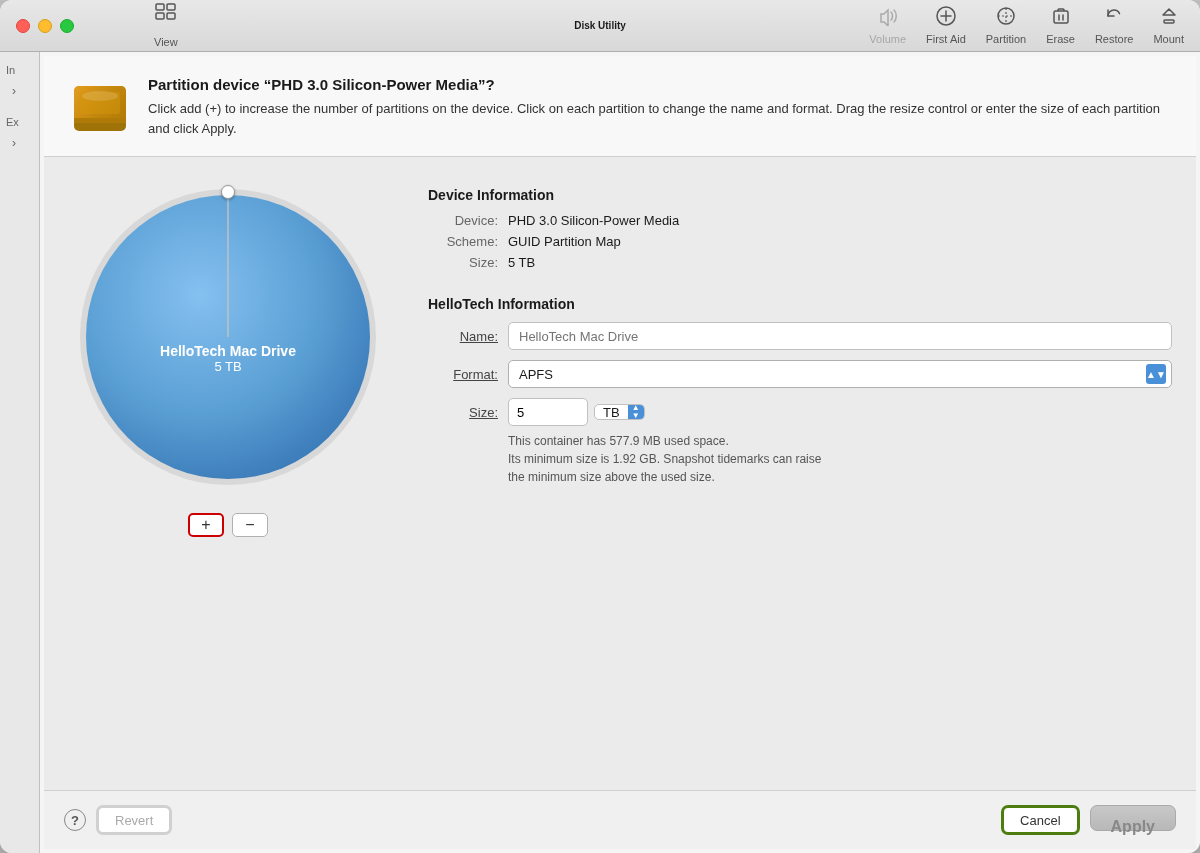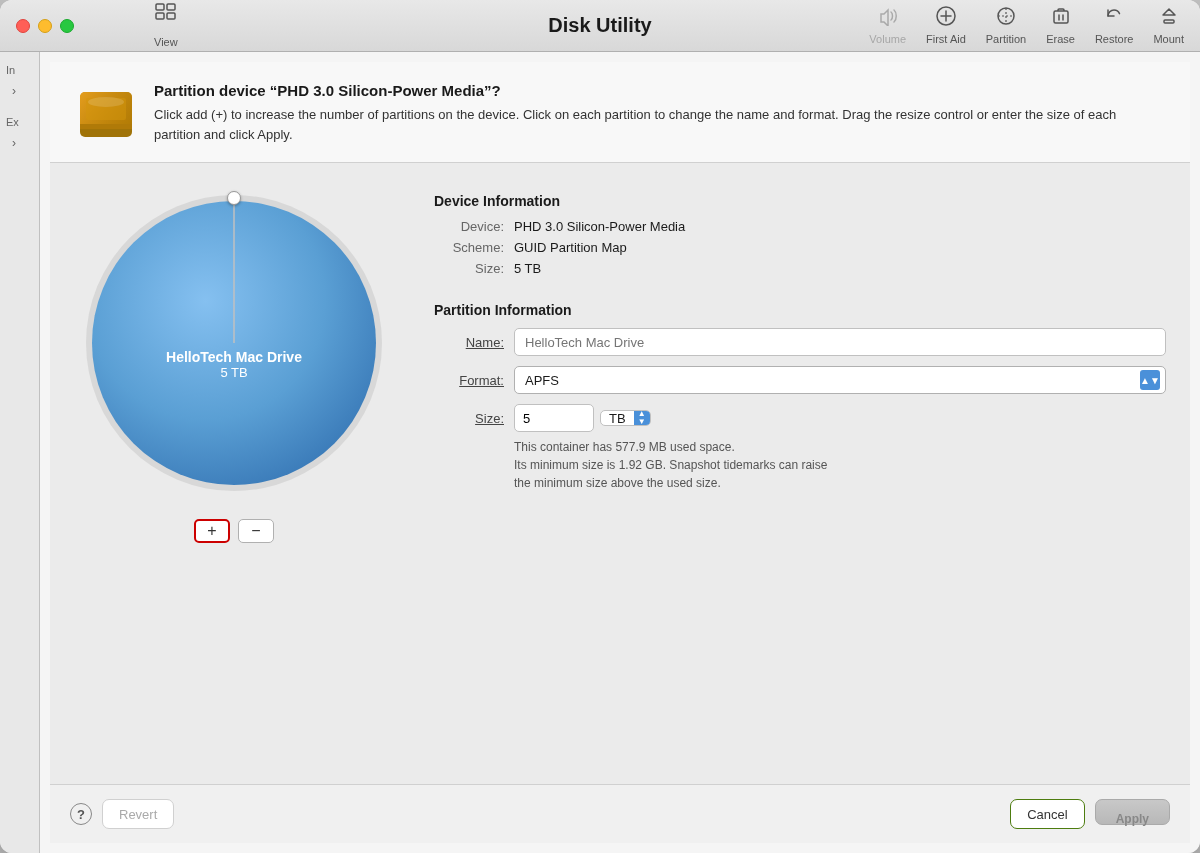--- a/index.html
+++ b/index.html
@@ -50,21 +50,21 @@
 
     .titlebar-center {
       position: absolute;
       left: 50%;
       transform: translateX(-50%);
       display: flex;
       align-items: center;
       gap: 8px;
     }
     .titlebar-title {
-      font-size: 20px;
+      font-size: 10px;
       font-weight: 600;
       color: #1a1a1a;
     }
 
     .toolbar-items {
       display: flex;
       align-items: center;
       gap: 20px;
       margin-left: auto;
     }
@@ -135,21 +135,21 @@
     .dialog-overlay {
       flex: 1;
       background: #f5f5f5;
       display: flex;
       flex-direction: column;
       position: relative;
     }
 
     
     .dialog {
-      margin: 10px;
+      margin: 4px;
       background: #f8f8f8;
       border-radius: 0;
       display: flex;
       flex-direction: column;
       flex: 1;
     }
 
     
     .dialog-header {
       padding: 20px 24px 16px;
@@ -432,38 +432,38 @@
       color: #555;
       cursor: pointer;
       display: flex;
       align-items: center;
       justify-content: center;
     }
     .btn-secondary {
       height: 30px;
       padding: 0 16px;
       background: white;
-      border: 1px solid #4d7c0f;
+      border: 3px solid #4d7c0f;
       border-radius: 7px;
       font-size: 13px;
       color: #333;
       cursor: pointer;
     }
     .btn-secondary.disabled {
       color: #aaa;
       border-color: #d0d0d0;
       pointer-events: none;
     }
     .btn-primary {
       height: 18px;
       padding: 12px 20px;
       background: linear-gradient(to bottom, #6eaae8, #4a8fd6);
       border: 1px solid #3a7cc0;
       border-radius: 7px;
-      font-size: 12px;
+      font-size: 16px;
       font-weight: 600;
       color: white;
       cursor: pointer;
     }
     .btn-primary.disabled {
       background: linear-gradient(to bottom, #c8c8c8, #b8b8b8);
       border-color: #aaa;
       color: #888;
       pointer-events: none;
     }
@@ -647,21 +647,21 @@
                 <span class="info-label">Scheme:</span>
                 <span class="info-value">GUID Partition Map</span>
               </div>
               <div class="info-row">
                 <span class="info-label">Size:</span>
                 <span class="info-value">5 TB</span>
               </div>
             </div>
 
             <div class="info-section">
-              <h3>Partition Information</h3>
+              <h3>HelloTech Information</h3>
 
               <div class="form-row">
                 <span class="form-label">Name:</span>
                 <input class="form-input" type="text" placeholder="HelloTech Mac Drive" style="">
               </div>
 
               <div class="form-row">
                 <span class="form-label">Format:</span>
                 <div class="form-select-wrap">
                   <select class="form-select">

